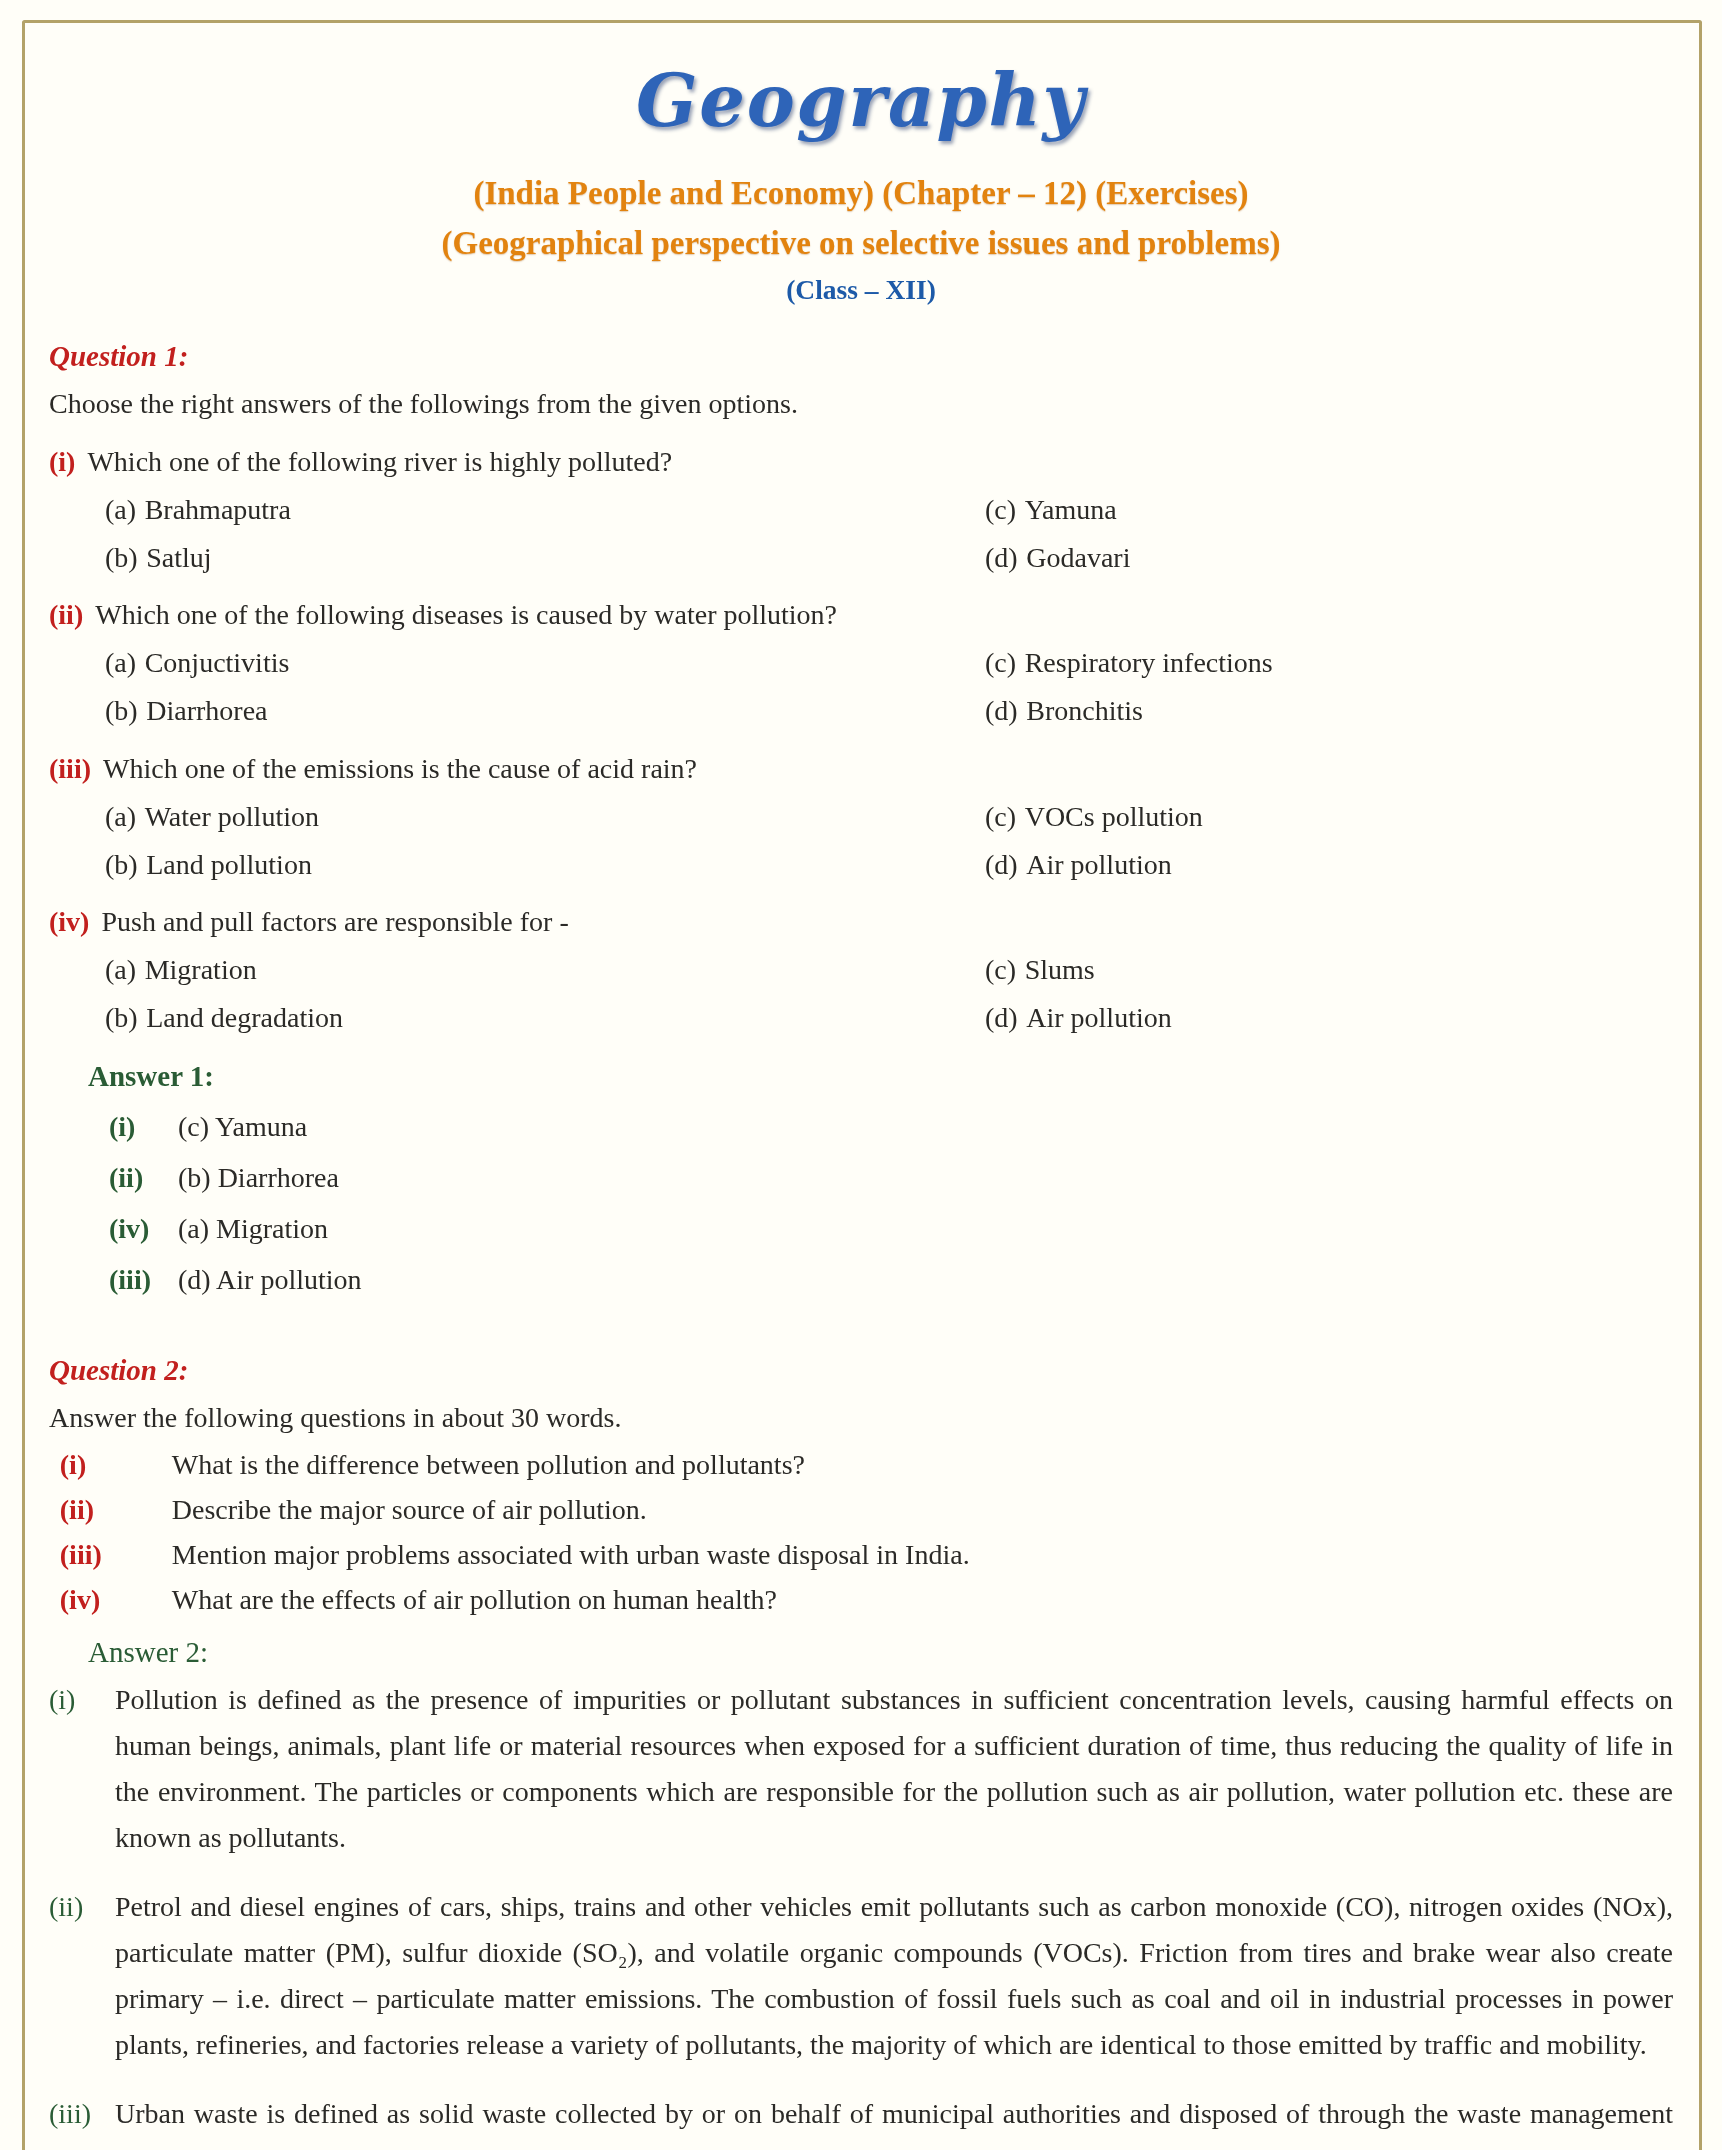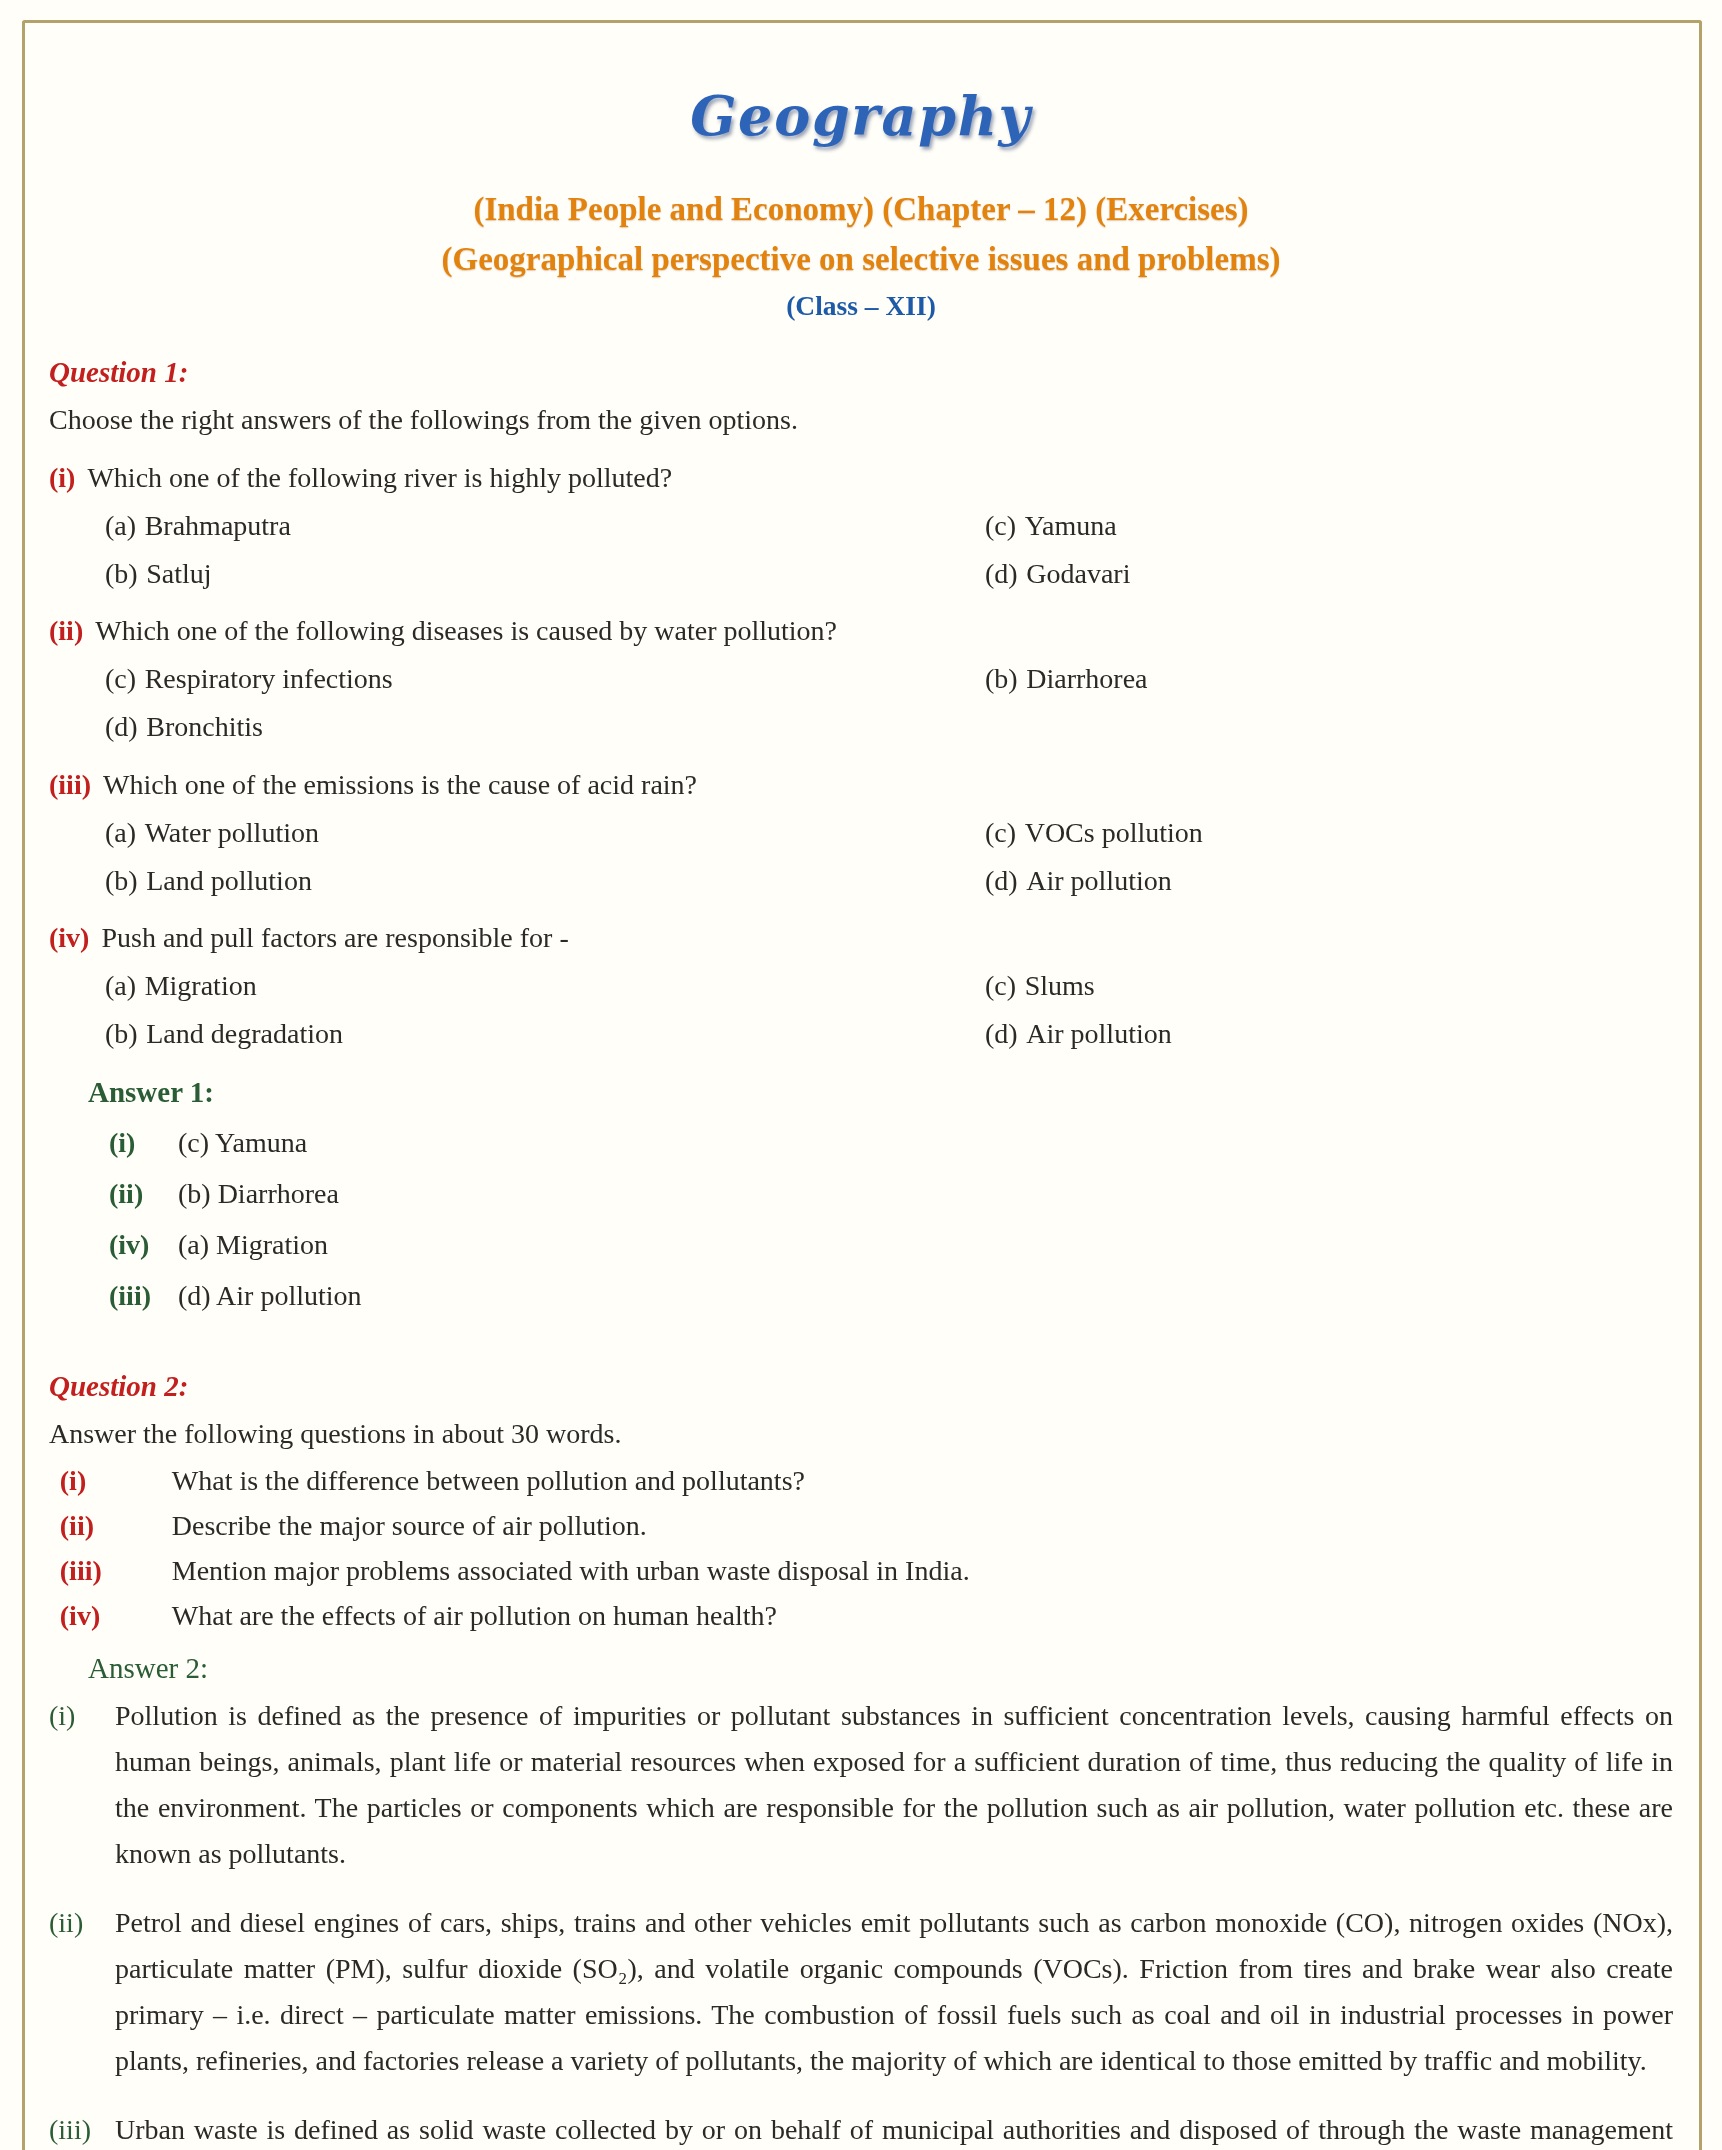--- a/index.html
+++ b/index.html
@@ -18,26 +18,26 @@
     border: 3px solid var(--border, #b3a269);
     border-radius: 2.6px;
     pointer-events: none;
   }
   .content {
     position: absolute;
     left: 49px; top: 51px;
     width: 1624px;
   }
   .title {
-    margin: 16px;
+    margin: 0;
     text-align: center;
     font-family: "DejaVu Serif", "Liberation Serif", serif;
     font-style: italic;
     font-weight: bold;
-    font-size: 54px;
+    font-size: 72px;
     line-height: 99px;
     letter-spacing: 1.7px;
     color: var(--blue_title, #2e64b8);
     text-shadow: 2.2px 3px 3.9px rgba(26, 48, 100, 0.45);
   }
   .sub { text-align: center; font-weight: bold; margin: 0; }
   .sub-orange {
     font-size: 33px;
     line-height: 50px;
     color: var(--orange, #e2830f);
@@ -135,20 +135,21 @@
         <div class="opt"><span class="opt-label">(a)</span><span>Brahmaputra</span></div>
         <div class="opt"><span class="opt-label">(c)</span><span>Yamuna</span></div>
         <div class="opt"><span class="opt-label">(b)</span><span>Satluj</span></div>
         <div class="opt"><span class="opt-label">(d)</span><span>Godavari</span></div>
       </div>
     </div>
 
     <div class="q-item">
       <span class="q-marker">(ii)</span><span>Which one of the following diseases is caused by water pollution?</span>
       <div class="opts">
+        <div class="opt"><span class="opt-label">(a)</span><span>Conjuctivitis</span></div>
         <div class="opt"><span class="opt-label">(c)</span><span>Respiratory infections</span></div>
         <div class="opt"><span class="opt-label">(b)</span><span>Diarrhorea</span></div>
         <div class="opt"><span class="opt-label">(d)</span><span>Bronchitis</span></div>
       </div>
     </div>
 
     <div class="q-item">
       <span class="q-marker">(iii)</span><span>Which one of the emissions is the cause of acid rain?</span>
       <div class="opts">
         <div class="opt"><span class="opt-label">(a)</span><span>Water pollution</span></div>

